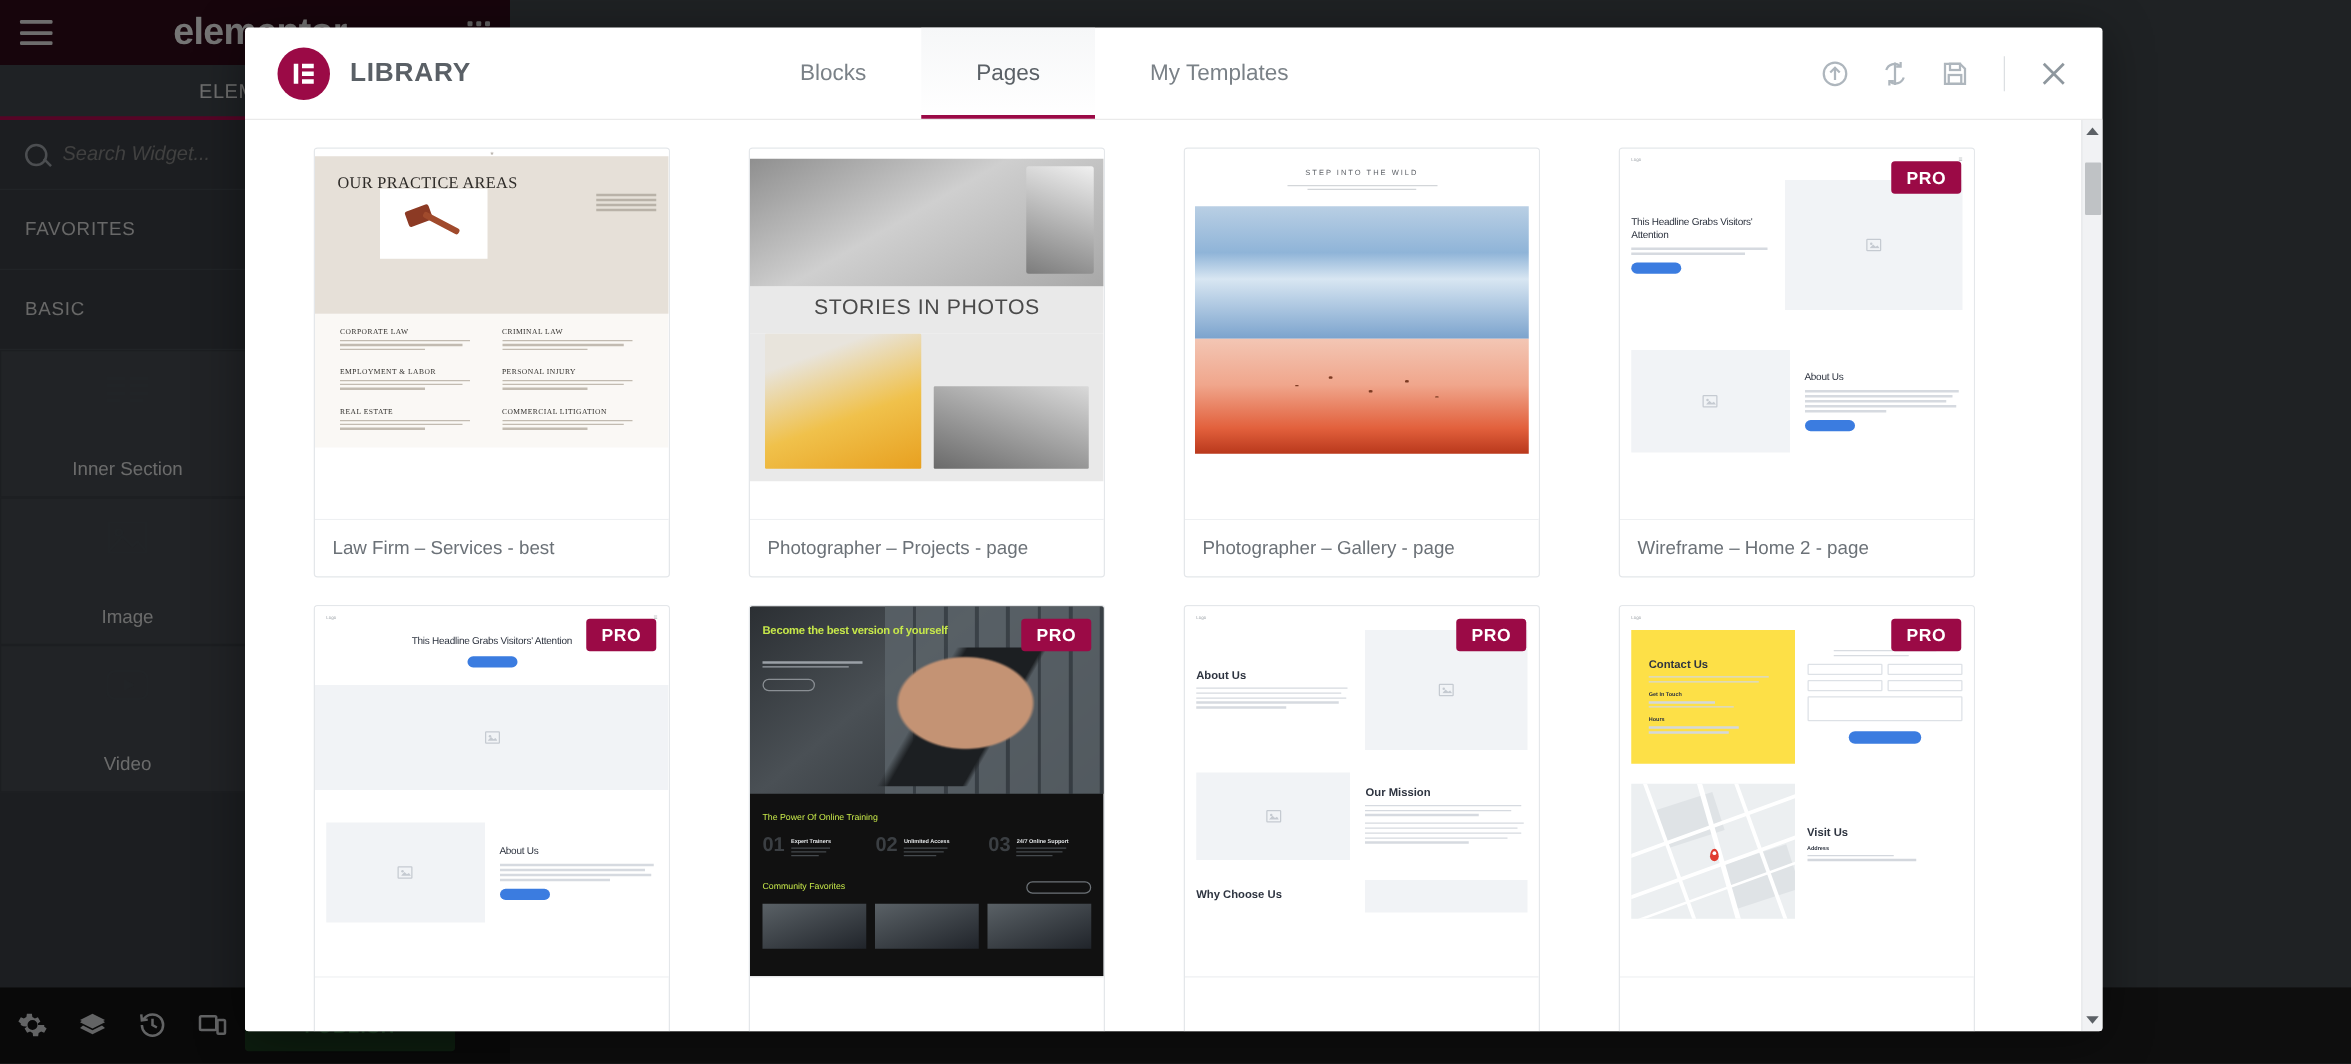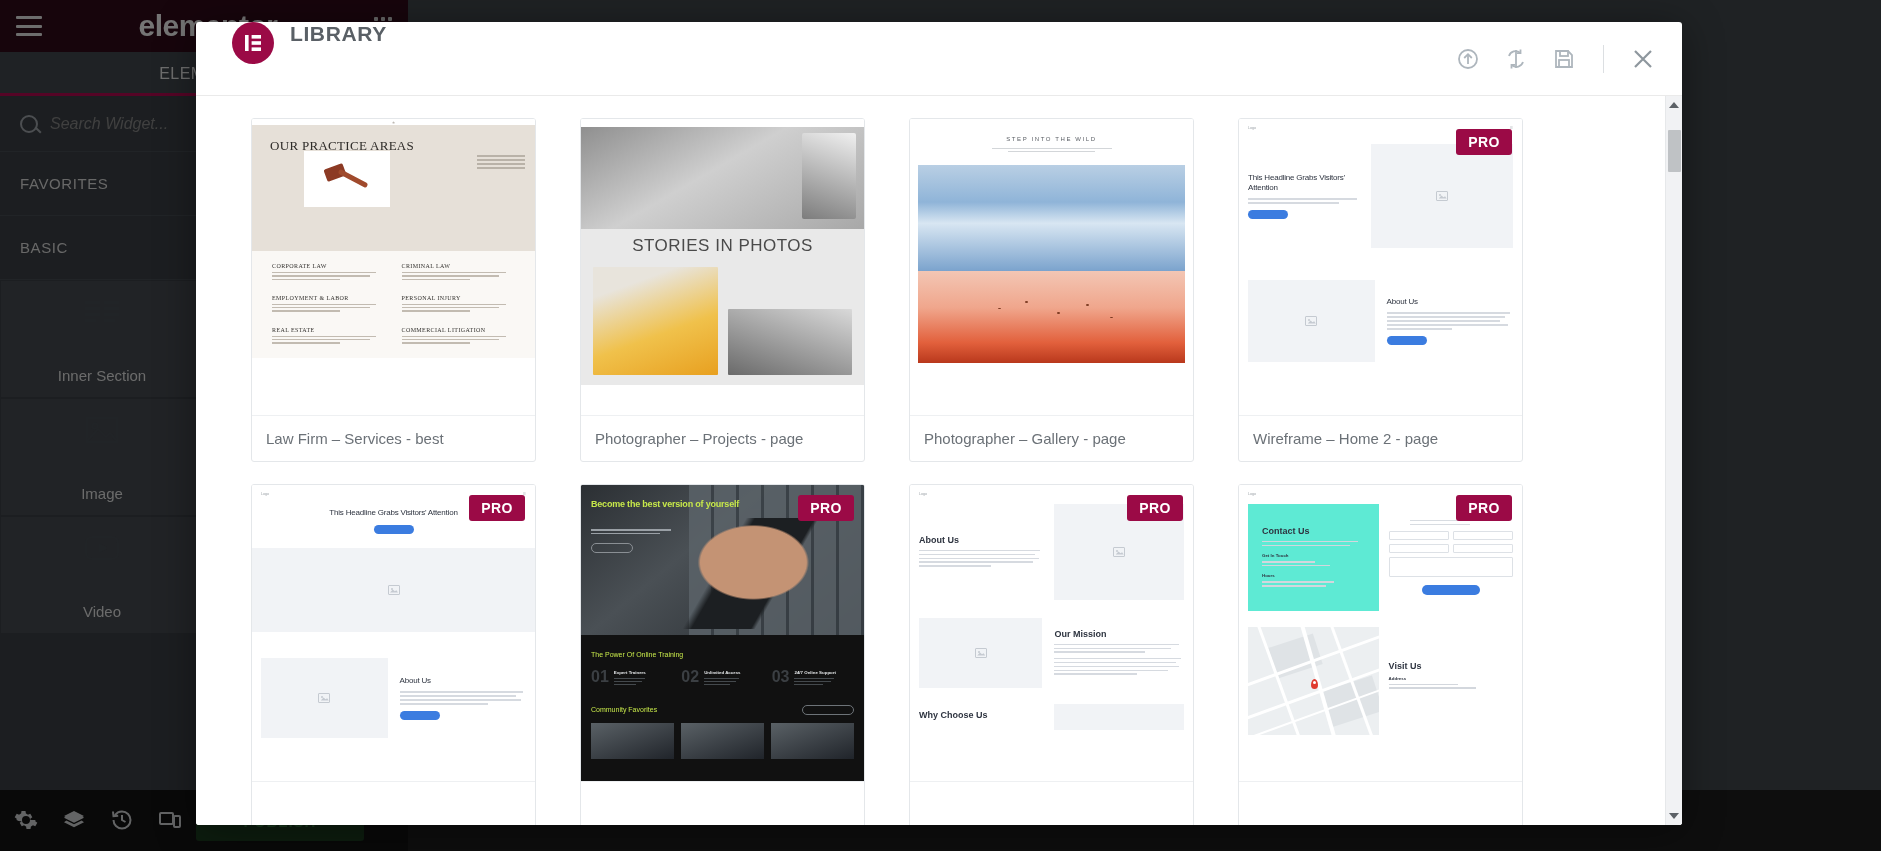--- a/index.html
+++ b/index.html
@@ -53,37 +53,37 @@
 
   
   .overlay { position:absolute; inset:0; background: rgba(0,0,0,0.45); }
   .modal {
     position:absolute; left:196px; top:22px; width:1486px; height:803px;
     background:#fff; border-radius:3px; overflow:hidden;
     box-shadow: 0 6px 40px rgba(0,0,0,.4);
     display:flex; flex-direction:column;
   }
   .modal-header { height: 74px; display:flex; align-items:stretch; border-bottom:1px solid #eaeaea; position:relative; flex:none;}
-  .mh-left { display:flex; align-items:flex-start; gap:16px; padding-left: 36px; width: 400px; }
+  .mh-left { display:flex; align-items:center; gap:16px; padding-left: 26px; width: 400px; }
   .el-logo { width: 42px; height:42px; border-radius:50%; background:#9b0a46; display:flex; align-items:center; justify-content:center; }
   .el-logo svg { display:block; }
   .lib-title { font-size: 21px; font-weight: bold; color:#5a6066; letter-spacing: .6px; }
 
   .mh-tabs { display:flex; align-items:stretch; }
   .mh-tab { padding: 0 44px; display:flex; align-items:center; font-size:18px; color:#7a8187; position:relative; cursor:pointer; }
   .mh-tab.active { color:#5a6066; background: linear-gradient(to bottom, #f6f7f8, #ffffff); }
   .mh-tab.active::after { content:""; position:absolute; left:0; right:0; bottom:0; height:3px; background:#9b0a46; }
 
   .mh-right { margin-left:auto; display:flex; align-items:center; gap: 22px; padding-right: 26px; }
   .mh-ico { width: 26px; height:26px; color:#aeb6bd; display:flex; align-items:center; justify-content:center; cursor:pointer;}
   .mh-divider { width:1px; height:28px; background:#dcdfe2; margin: 0 4px; }
 
   .modal-body { flex:1; display:flex; overflow:hidden; background:#fff; position:relative; }
   .grid-scroll { flex:1; overflow:hidden; padding: 22px 30px 0 55px; }
-  .card-grid { display:grid; grid-template-columns: repeat(4, 285px); gap: 22px 44px; }
+  .card-grid { display:grid; grid-template-columns: repeat(4, 285px); gap: 22px 63px; }
 
   .tcard { background:#fff; border:1px solid #e4e7ea; border-radius:3px; overflow:hidden; position:relative; cursor:pointer; }
   .tcard .thumb { height: 296px; overflow:hidden; background:#fff; position:relative; }
   .tcard .tname { height:46px; display:flex; align-items:center; padding: 0 14px; font-size:15px; color:#6b7177; border-top:1px solid #eef0f2; }
   .pro-badge { position:absolute; top:10px; right:10px; background:#9b0a46; color:#fff; font-size:14px; font-weight:bold; letter-spacing:.5px; padding: 5px 12px; border-radius:3px; z-index:5;margin-left:37px;}
 
   
   .mini { width:100%; height:100%; font-size:4px; position:relative; }
 
   
@@ -148,21 +148,21 @@
   .fit-num i { display:block; height:1.1px; background:#44494d; margin:1.8px 0;}
   .fit-foot { display:flex; align-items:center; justify-content:space-between; padding: 10px 10px 4px;}
   .fit-foot h4 { color:#c7e84a; font-size:7px; font-weight:normal;}
   .fit-pill { width:52px; height:10px; border:1px solid #6d7378; border-radius:6px;}
   .fit-tiles { display:grid; grid-template-columns: repeat(3,1fr); gap:7px; padding: 4px 10px 0;}
   .fit-tile { height:36px; background: linear-gradient(160deg,#5a6166,#20242a); }
 
   
   .cu { background:#fff; height:100%; padding:7px 9px; position:relative;}
   .cu-hero { display:grid; grid-template-columns: 1.05fr 1fr; gap:10px; margin-top:6px;}
-  .cu-left { background:#5eead4; padding: 22px 14px; }
+  .cu-left { background:#fde047; padding: 22px 14px; }
   .cu-left h3 { font-size:9px; font-weight:bold; color:#2e3440; margin-bottom:5px;}
   .cu-left i { display:block; height:1.4px; background:#d3d7dd; margin:2.4px 0;}
   .cu-left h6 { font-size:4.4px; font-weight:bold; color:#2e3440; margin:7px 0 3px;}
   .cu-form { padding-top:14px;}
   .cu-form .cap { width:66%; margin:0 auto 6px;}
   .cu-form .cap i { display:block; height:1.3px; background:#d8dce1; margin:2.2px 0;}
   .cu-fields { display:grid; grid-template-columns:1fr 1fr; gap:4px;}
   .cu-in { height:9px; border:1px solid #dde1e6; border-radius:1px;}
   .cu-area { height:20px; border:1px solid #dde1e6; border-radius:1px; margin-top:4px;}
   .cu-send { width:58px; height:10px; background:#3b7ce0; border-radius:5px; margin: 8px auto 0;}
@@ -325,20 +325,25 @@
           <svg width="22" height="22" viewBox="0 0 22 22">
             <rect x="3" y="3" width="3.6" height="16" fill="#fff"></rect>
             <rect x="9.6" y="3" width="9.4" height="3.6" fill="#fff"></rect>
             <rect x="9.6" y="9.2" width="9.4" height="3.6" fill="#fff"></rect>
             <rect x="9.6" y="15.4" width="9.4" height="3.6" fill="#fff"></rect>
           </svg>
         </span>
         <span class="lib-title">LIBRARY</span>
       </div>
 
+      <div class="mh-tabs">
+        <div class="mh-tab">Blocks</div>
+        <div class="mh-tab active">Pages</div>
+        <div class="mh-tab">My Templates</div>
+      </div>
 
       <div class="mh-right">
         <span class="mh-ico">
           <svg width="24" height="24" viewBox="0 0 24 24" fill="none" stroke="#aeb6bd" stroke-width="1.8">
               <circle cx="12" cy="12" r="9"></circle>
               <path d="M12 17V7.5"></path>
               <polyline points="8.2,11 12,7.2 15.8,11"></polyline>
             </svg>
         </span>
         <span class="mh-ico">

